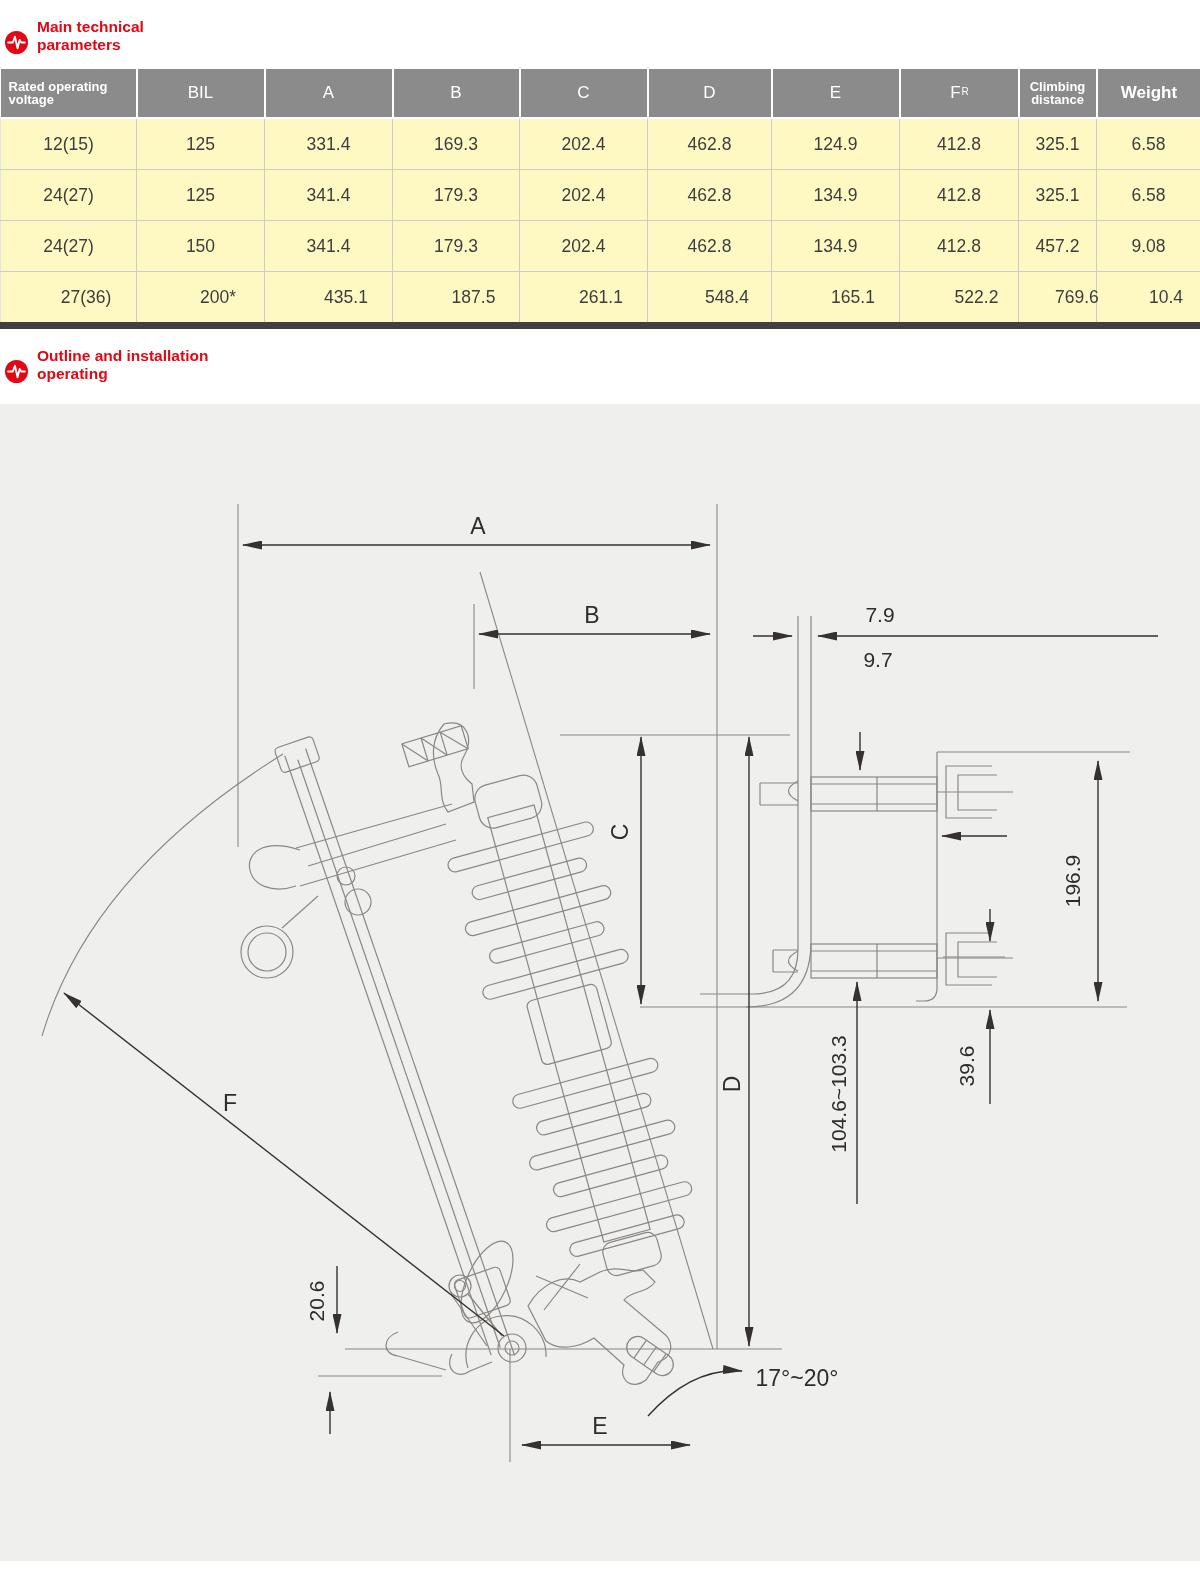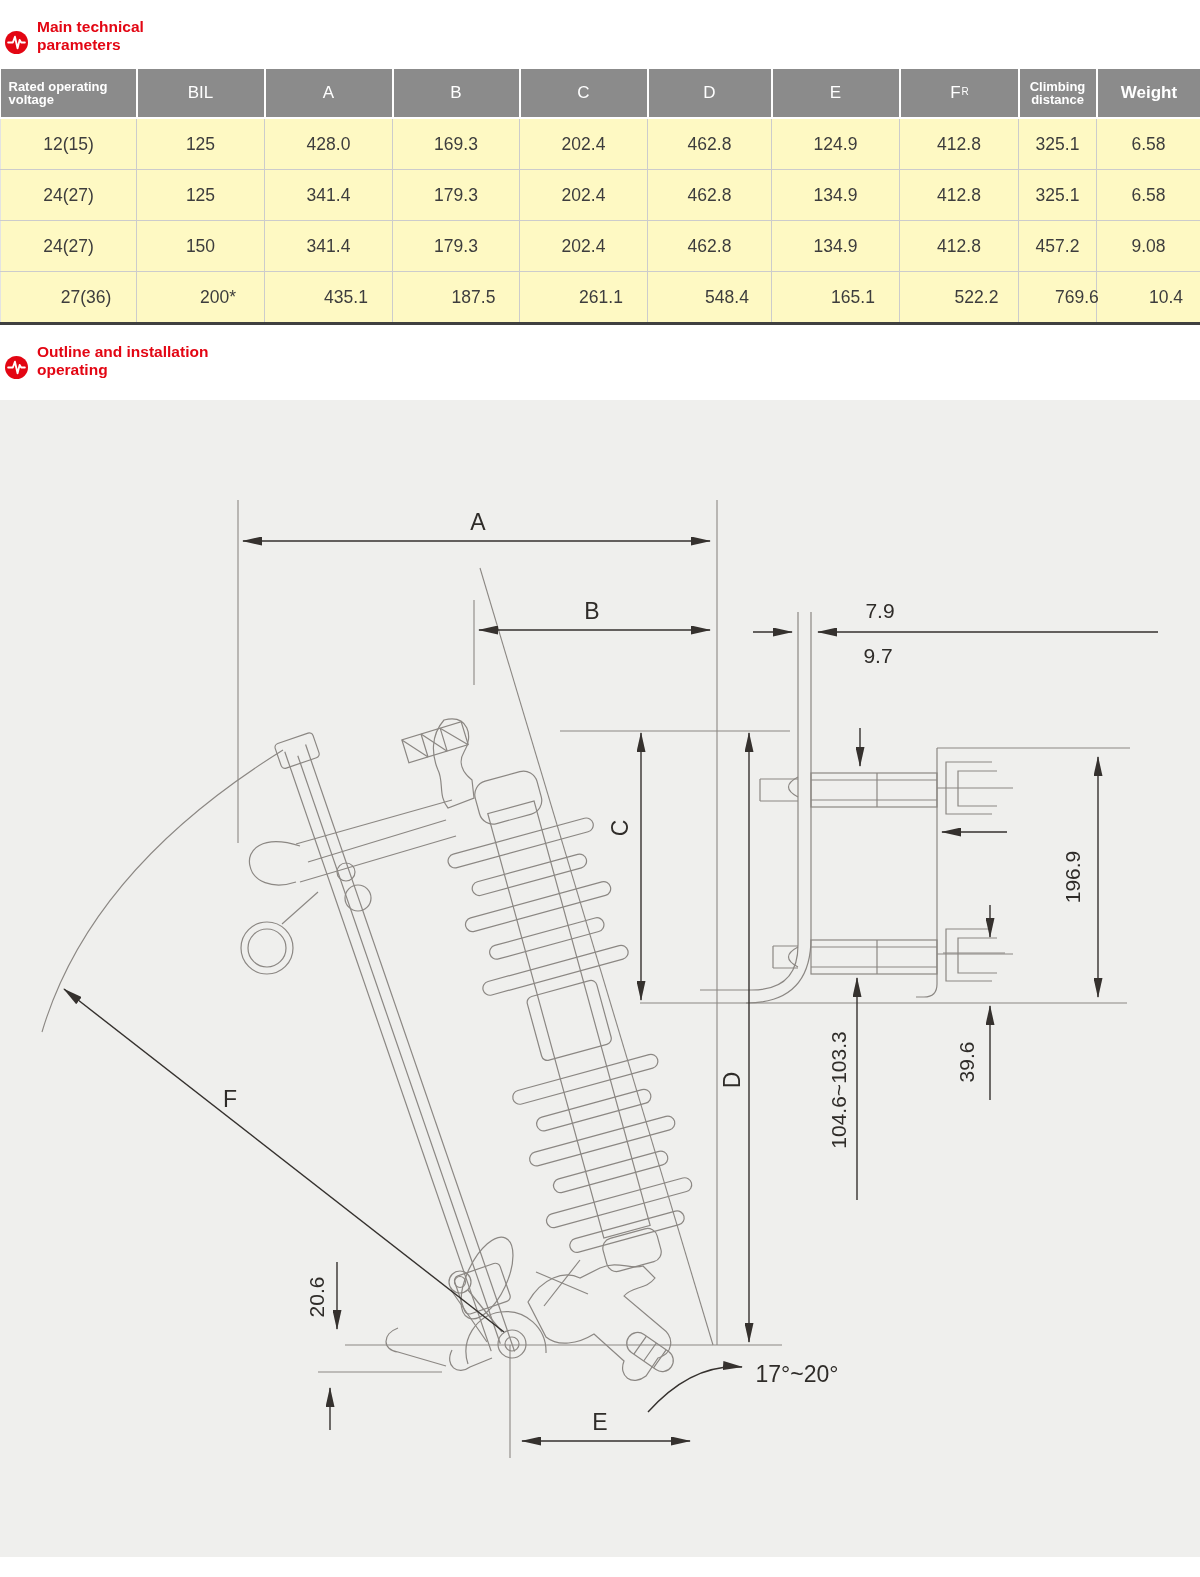--- a/index.html
+++ b/index.html
@@ -16,21 +16,21 @@
     height:46px;border-right:2px solid #ffffff;border-bottom:2px solid #ffffff;vertical-align:middle;}
   table.params th:last-child{border-right:none;}
   table.params th.small{font-size:13px;font-weight:bold;line-height:13px;}
   table.params th.left{text-align:left;padding-left:8px;}
   table.params th .sub{font-size:10px;position:relative;top:-3px;left:1px;}
   table.params th.bold{font-weight:bold;}
   table.params td{height:48px;text-align:center;font-size:17.5px;color:#3d3d3d;background:#fef9c3;
     border:1px solid #cccccc;}
   table.params td:first-child{border-left:1px solid #e3e3e3;}
   table.params td:last-child{border-right:1px solid #e3e3e3;}
-  table.params tbody tr:last-child td{border-bottom:3px solid #404040;padding-left:36px;}
+  table.params tbody tr:last-child td{border-bottom:7px solid #404040;padding-left:36px;}
 
   .second{}
 
   
   .panel{margin-top:21px;width:1200px;height:1157px;background:#efefed;}
   .panel svg{display:block;}
 
   .thin{stroke:#8b8783;stroke-width:1.1;fill:none;}
   .dev{stroke:#8b8783;stroke-width:1.2;fill:none;}
   .dim{stroke:#35312e;stroke-width:1.4;fill:none;}
@@ -77,21 +77,21 @@
         <th>E</th>
         <th><span>F</span><span class="sub">R</span></th>
         <th class="small">Climbing distance</th>
         <th class="bold">Weight</th>
       </tr>
     </thead>
     <tbody>
       <tr>
         <td>12(15)</td>
         <td>125</td>
-        <td>428.0</td>
+        <td>331.4</td>
         <td>169.3</td>
         <td>202.4</td>
         <td>462.8</td>
         <td>124.9</td>
         <td>412.8</td>
         <td>325.1</td>
         <td>6.58</td>
       </tr>
       <tr>
         <td>24(27)</td>

